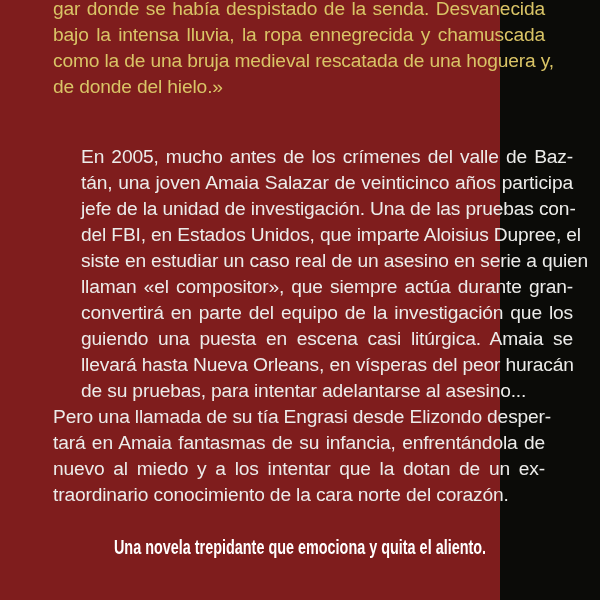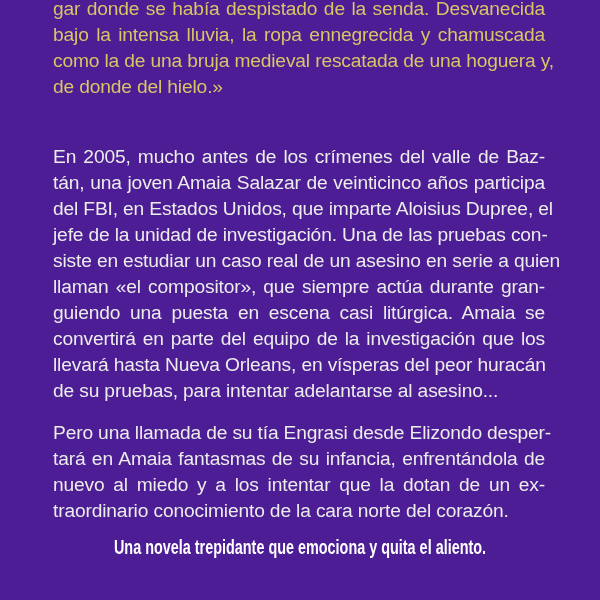--- a/index.html
+++ b/index.html
@@ -5,23 +5,23 @@
     html, body {
       margin: 0;
       padding: 0;
       width: 600px;
       height: 600px;
       overflow: hidden;
       background: #0b0b08;
     }
     .page {
       position: relative;
-      width: 600px;
+      width: 500px;
       height: 600px;
-      background: #4c1d95;
+      background: #7f1d1d;
     }
     .body-text {
       position: absolute;
       left: 53px;
       width: 492px;
       font-family: "Liberation Sans", sans-serif;
       font-size: 19.2px;
       line-height: 26px;
       text-align: justify;
       letter-spacing: -0.15px;
@@ -36,23 +36,24 @@
     .body-text .line.last {
       text-align-last: left;
     }
     .quote {
       top: -4px;
       color: #d9c466;
     }
     .synopsis {
       top: 144px;
       color: #ececea;
+      margin-left: 28px;
     }
     .synopsis2 {
-      top: 420px;
+      top: 404px;
       color: #ececea;
     }
     .tagline {
       position: absolute;
       left: 0;
       top: 536px;
       width: 600px;
       text-align: center;
       color: #ffffff;
       font-family: "Liberation Sans", sans-serif;
@@ -72,26 +73,26 @@
   <div class="body-text quote">
     <span class="line">gar donde se había despistado de la senda. Desvanecida</span>
     <span class="line">bajo la intensa lluvia, la ropa ennegrecida y chamuscada</span>
     <span class="line">como la de una bruja medieval rescatada de una hoguera y,</span>
     <span class="line last">de donde del hielo.»</span>
   </div>
 
   <div class="body-text synopsis">
     <span class="line">En 2005, mucho antes de los crímenes del valle de Baz-</span>
     <span class="line">tán, una joven Amaia Salazar de veinticinco años participa</span>
+    <span class="line">jefe de la unidad de investigación. Una de las pruebas con-</span>
     <span class="line">del FBI, en Estados Unidos, que imparte Aloisius Dupree, el</span>
-    <span class="line">jefe de la unidad de investigación. Una de las pruebas con-</span>
     <span class="line">siste en estudiar un caso real de un asesino en serie a quien</span>
     <span class="line">llaman «el compositor», que siempre actúa durante gran-</span>
+    <span class="line">convertirá en parte del equipo de la investigación que los</span>
     <span class="line">guiendo una puesta en escena casi litúrgica. Amaia se</span>
-    <span class="line">convertirá en parte del equipo de la investigación que los</span>
     <span class="line">llevará hasta Nueva Orleans, en vísperas del peor huracán</span>
     <span class="line last">de su pruebas, para intentar adelantarse al asesino...</span>
   </div>
 
   <div class="body-text synopsis2">
     <span class="line">Pero una llamada de su tía Engrasi desde Elizondo desper-</span>
     <span class="line">tará en Amaia fantasmas de su infancia, enfrentándola de</span>
     <span class="line">nuevo al miedo y a los intentar que la dotan de un ex-</span>
     <span class="line last">traordinario conocimiento de la cara norte del corazón.</span>
   </div>

